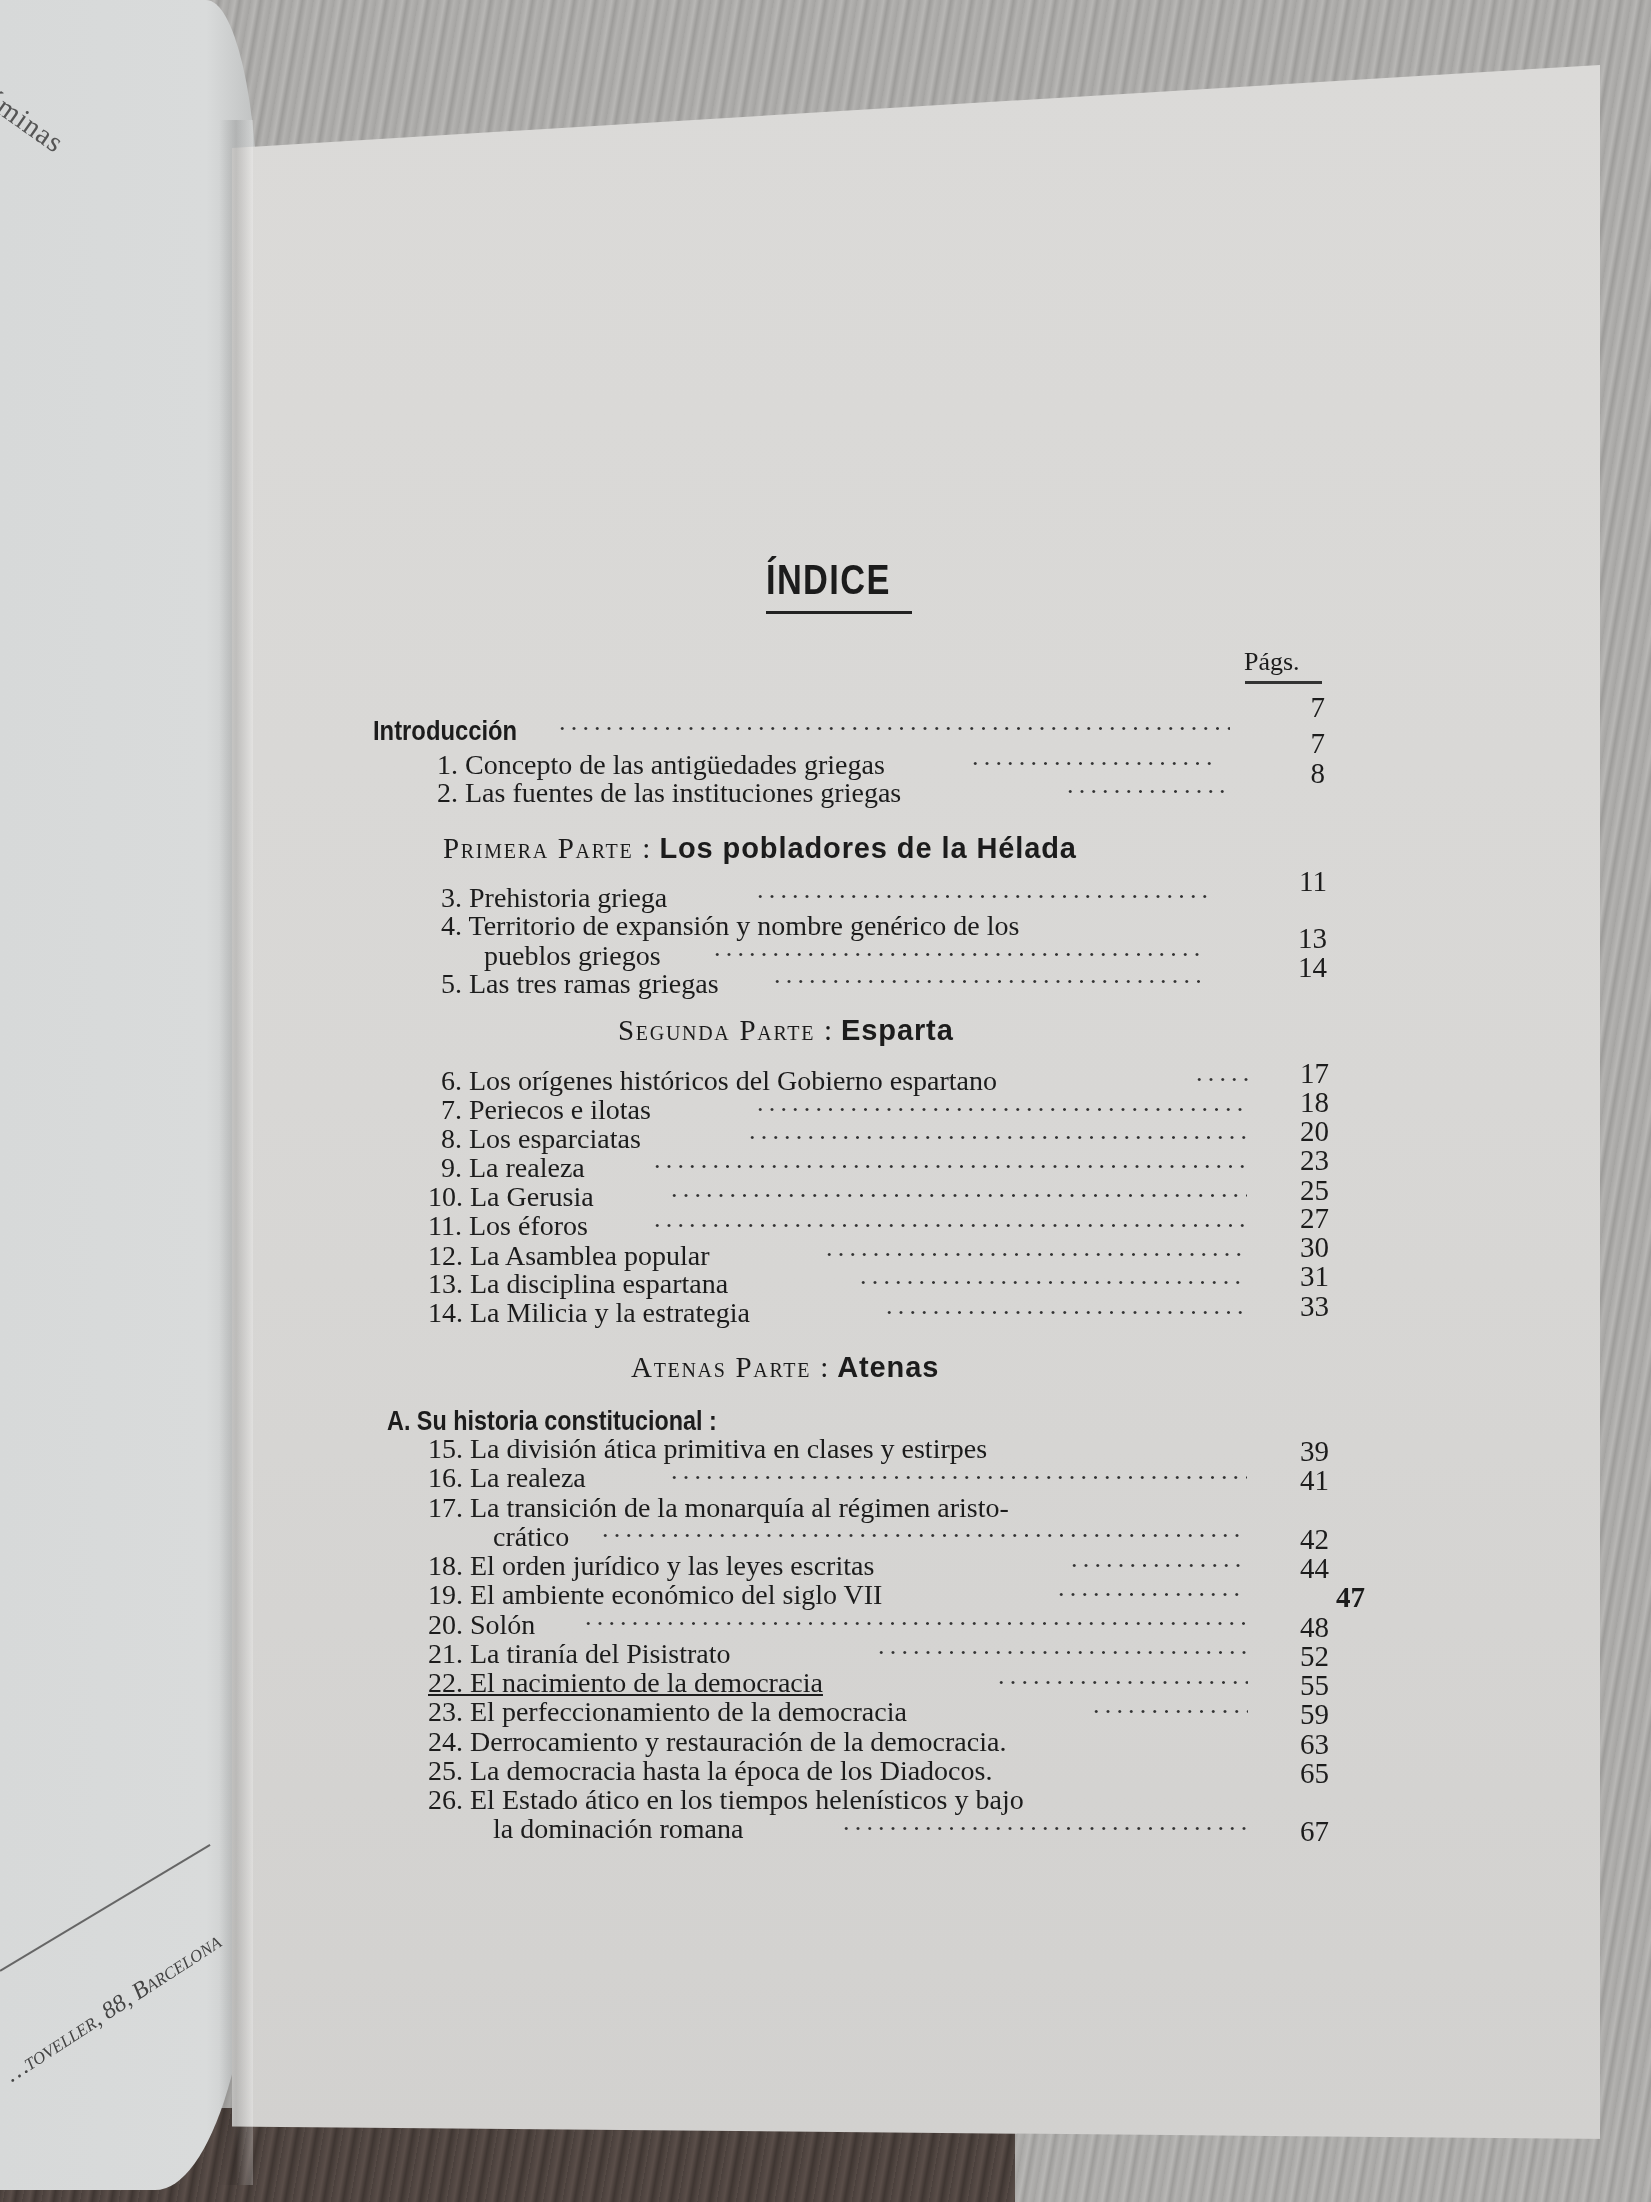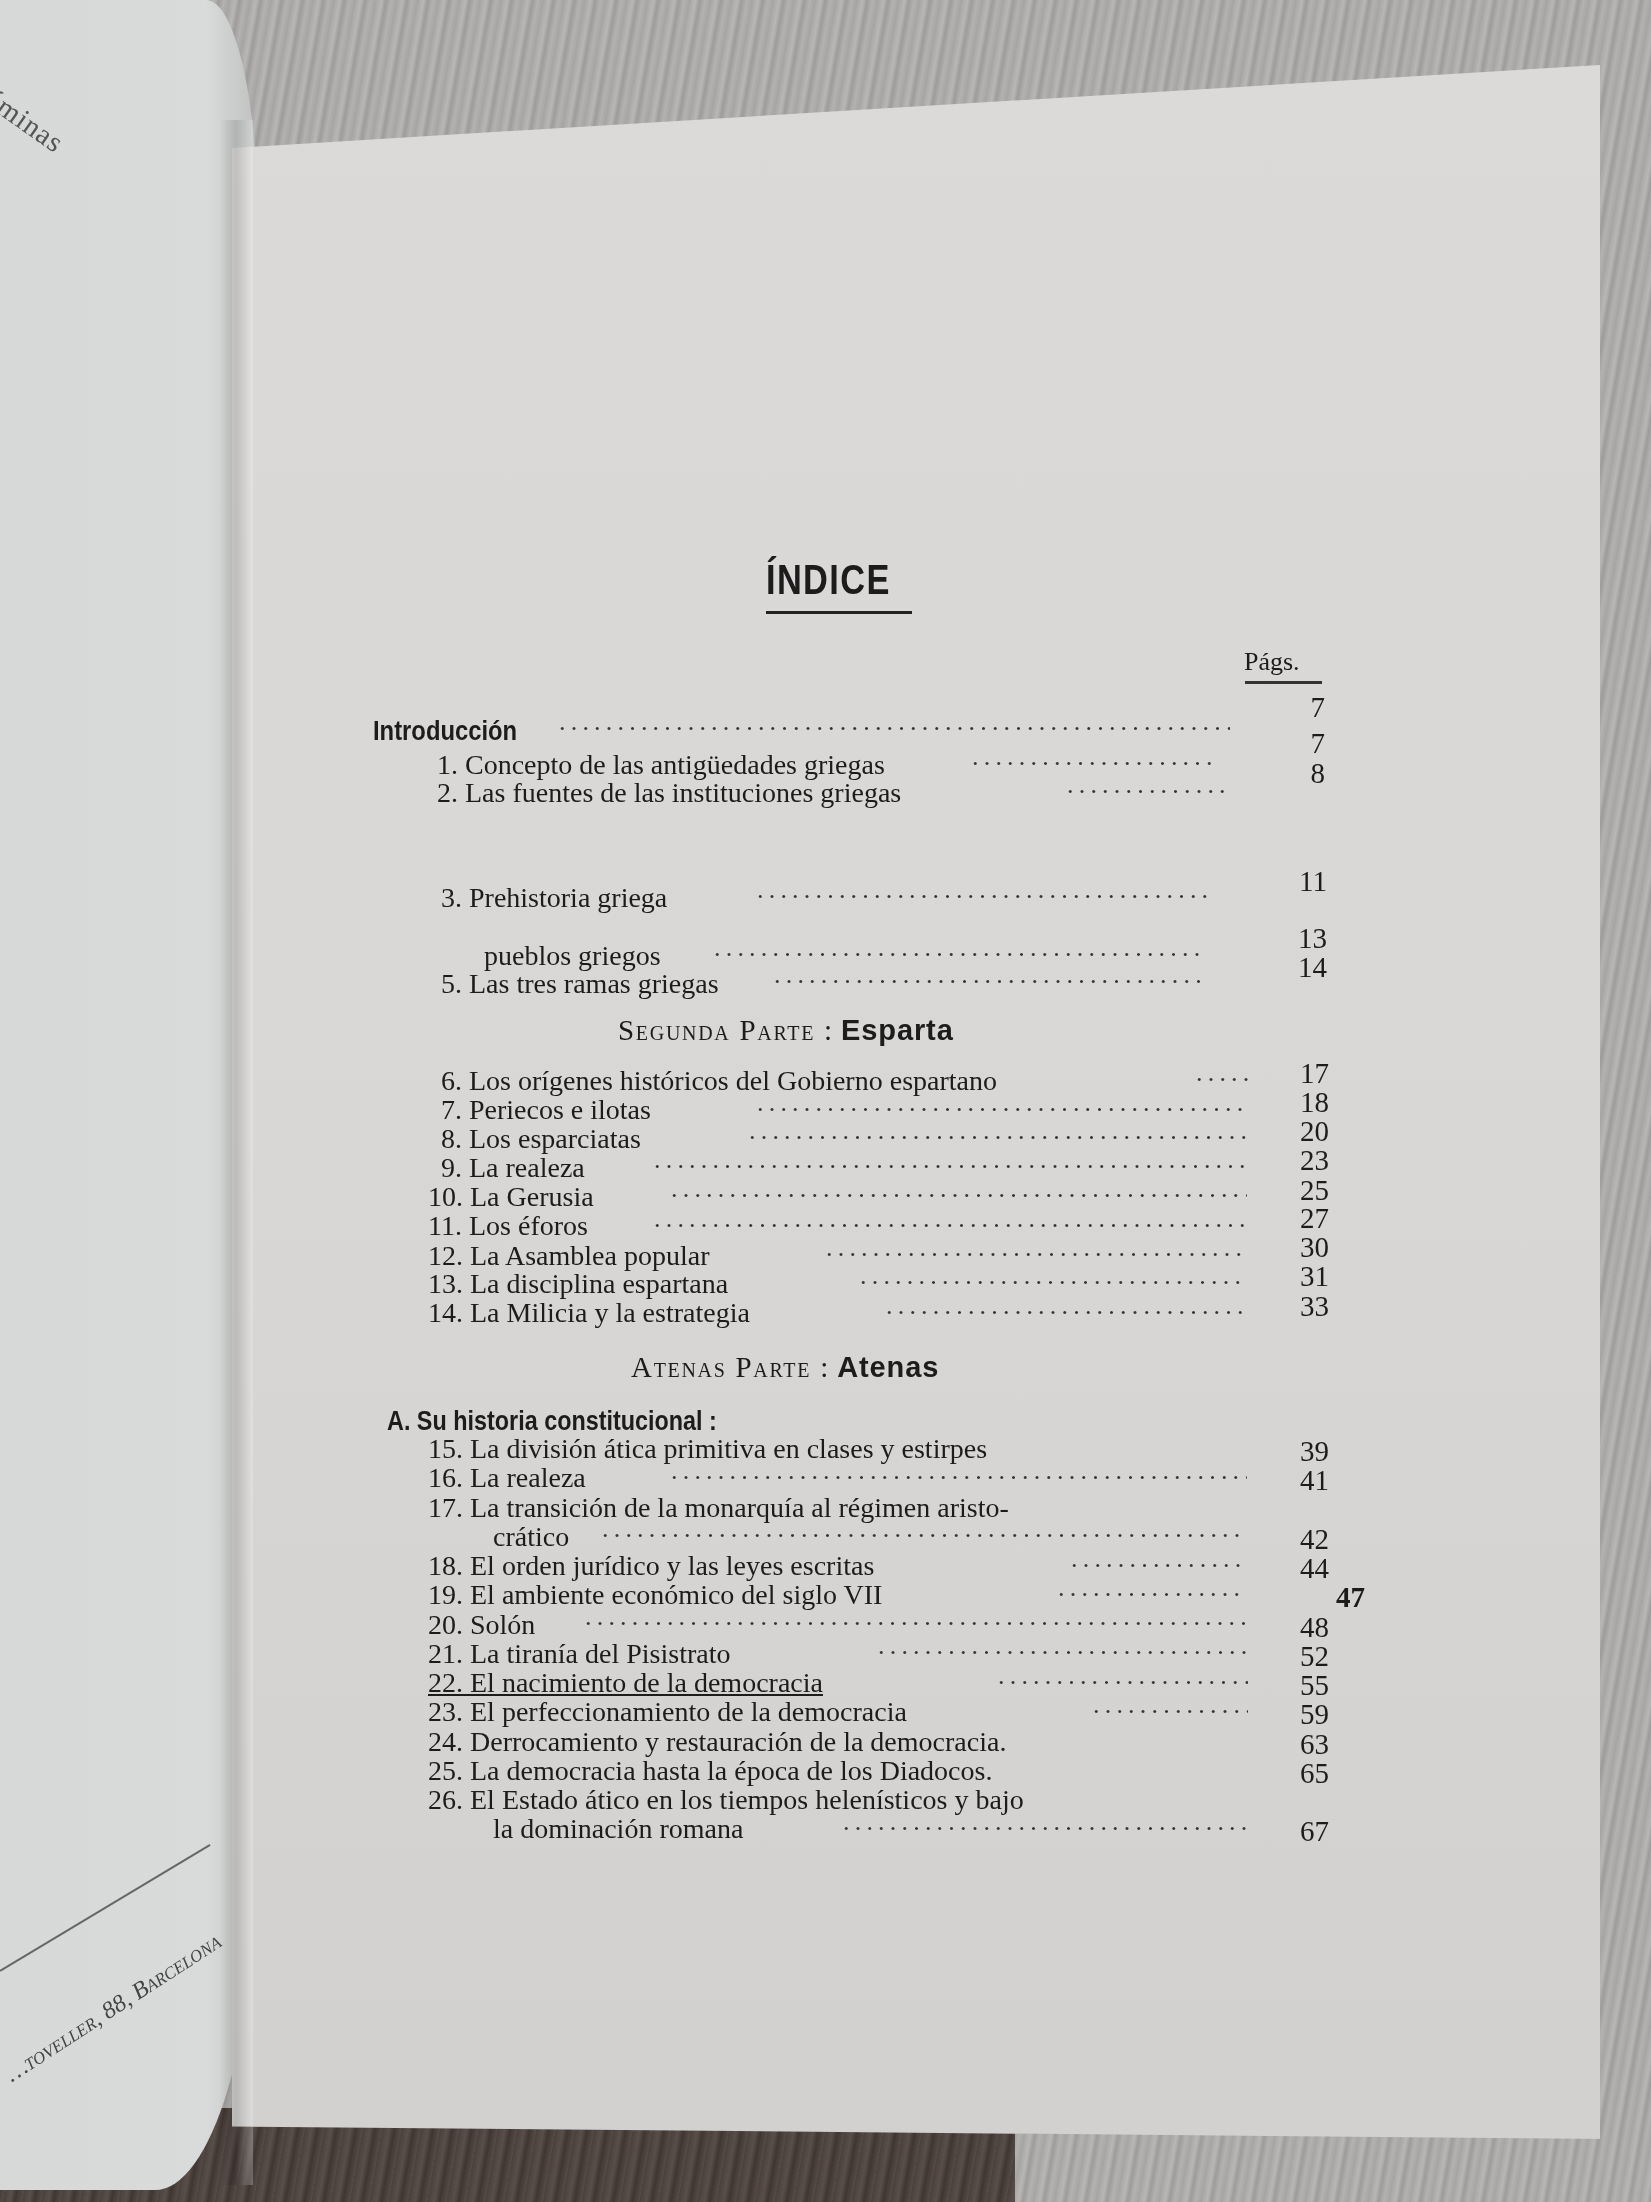--- a/index.html
+++ b/index.html
@@ -80,25 +80,27 @@
   <div class="dots" style="left:559px;top:707px;width:671px;">..............................................................</div>
 
   <div class="row" style="left:437px;top:751px;"><span>1.</span> <span>Concepto de las antigüedades griegas</span></div>
   <div class="dots" style="left:972px;top:742px;width:258px;">.....................</div>
   <div class="pg" style="left:1256px;top:727px;">7</div>
 
   <div class="row" style="left:437px;top:779px;"><span>2.</span> <span>Las fuentes de las instituciones griegas</span></div>
   <div class="dots" style="left:1067px;top:770px;width:163px;">..............</div>
   <div class="pg" style="left:1256px;top:757px;">8</div>
 
+  <div class="part" style="left:443px;top:832px;"><span class="sc">Primera Parte :</span> <span class="bd">Los pobladores de la Hélada</span></div>
 
   <div class="row" style="left:441px;top:884px;"><span>3.</span> <span>Prehistoria griega</span></div>
   <div class="dots" style="left:757px;top:875px;width:482px;">.......................................</div>
   <div class="pg" style="left:1258px;top:865px;">11</div>
 
+  <div class="row" style="left:441px;top:912px;"><span>4.</span> <span>Territorio de expansión y nombre genérico de los</span></div>
   <div class="row" style="left:484px;top:942px;">pueblos griegos</div>
   <div class="dots" style="left:714px;top:933px;width:525px;">..........................................</div>
   <div class="pg" style="left:1258px;top:922px;">13</div>
 
   <div class="row" style="left:441px;top:970px;"><span>5.</span> <span>Las tres ramas griegas</span></div>
   <div class="dots" style="left:774px;top:960px;width:465px;">.....................................</div>
   <div class="pg" style="left:1258px;top:951px;">14</div>
 
   <div class="part" style="left:618px;top:1014px;"><span class="sc">Segunda Parte :</span> <span class="bd">Esparta</span></div>
 

